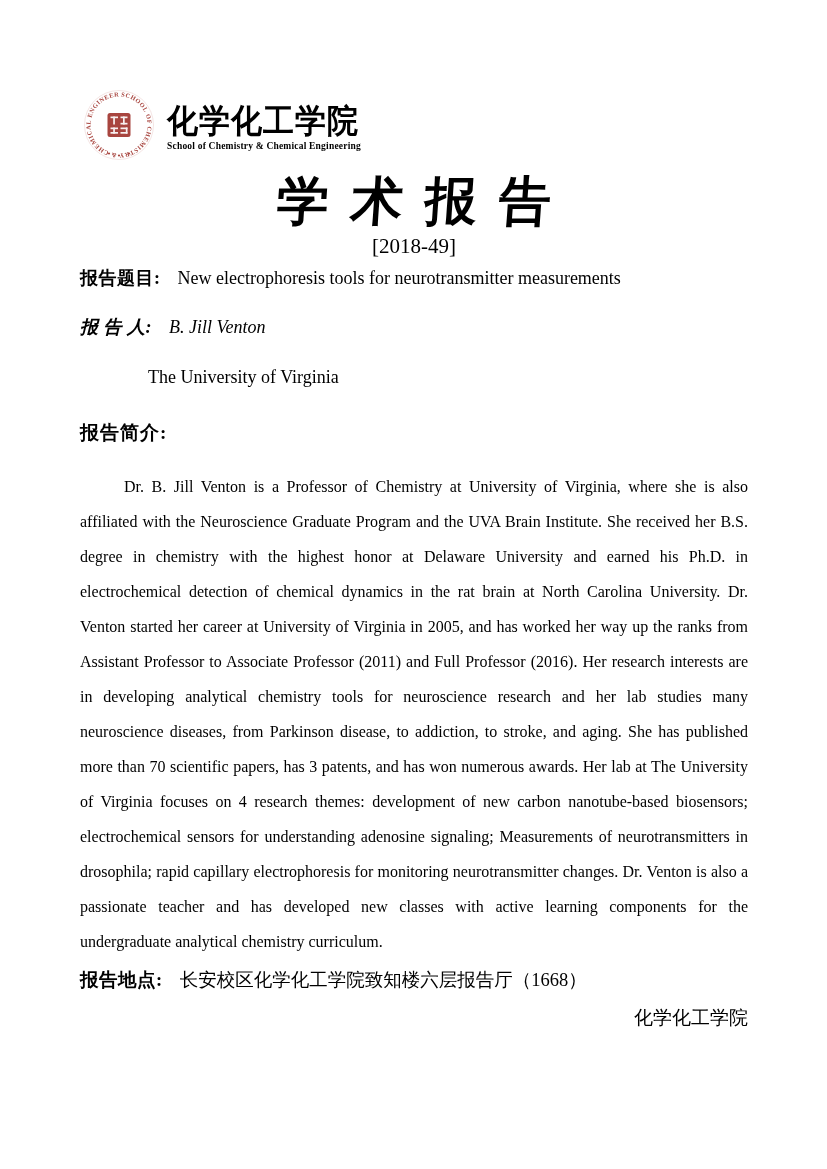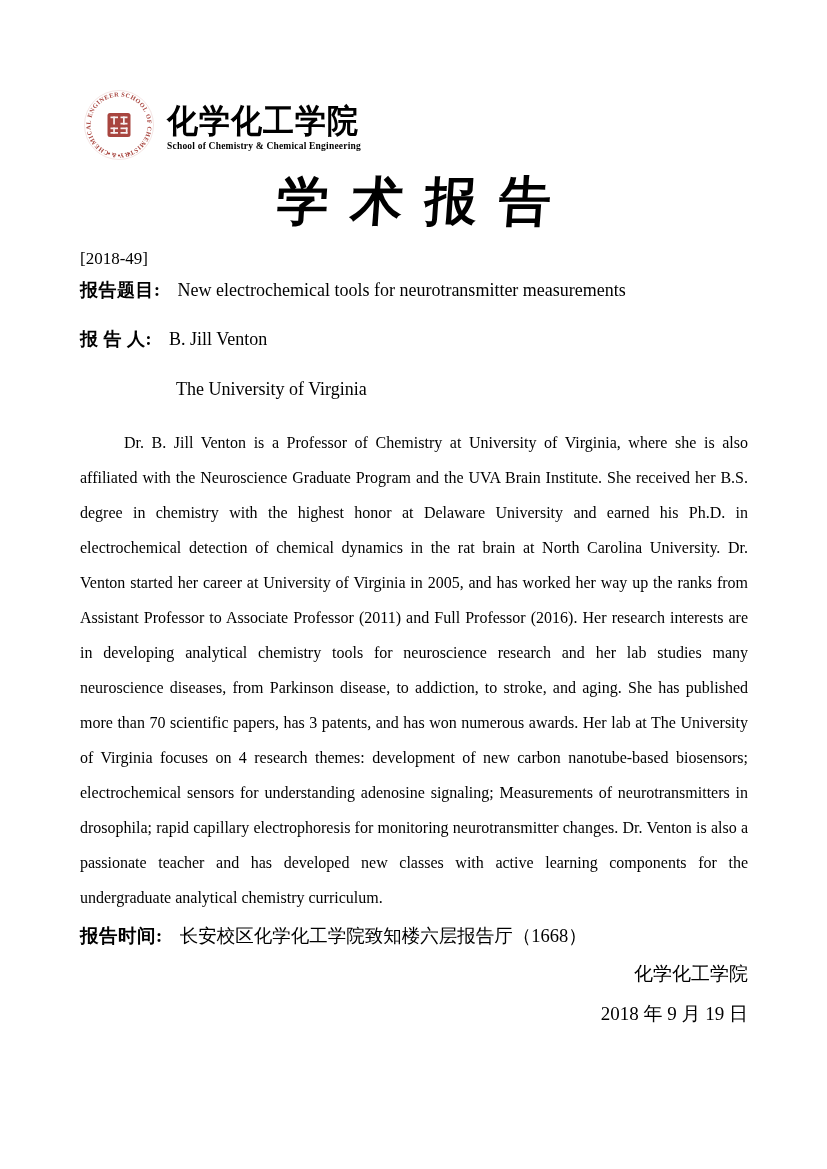--- a/index.html
+++ b/index.html
@@ -53,41 +53,40 @@
     text-align: center;
     font-size: 52px;
     font-weight: 900;
     line-height: 64px;
     letter-spacing: 22px;
     text-indent: 22px;
     transform: skewX(-4deg);
     white-space: nowrap;
   }
   .issue-number {
-    text-align: left;
-    font-size: 17px;
+    text-align: center;
+    font-size: 21px;
     line-height: 25px;
-    margin-top: 12px;
   }
 
   
   .meta-line {
     font-size: 18px;
     line-height: 29px;
   }
   .meta-line.topic   { margin-top: 5px; }
-  .meta-line.speaker { margin-top: 20px; }
+  .meta-line.speaker { margin-top: 20px; font-style: italic; }
   .label-cn {
     font-weight: 700;
     letter-spacing: 0.5px;
     margin-right: 17px;
   }
   .affiliation {
     margin-top: 21px;
-    margin-left: 96px;
+    margin-left: 68px;
     font-size: 18px;
     line-height: 29px;
   }
 
   
   .intro-label {
     margin-top: 25px;
     font-size: 19px;
     font-weight: 700;
     line-height: 31px;
@@ -159,36 +158,36 @@
       <div class="brand-cn">化学化工学院</div>
       <div class="brand-en">School of Chemistry &amp; Chemical Engineering</div>
     </div>
   </div>
 
   <div class="doc-title">学术报告</div>
 
   <div class="issue-number">[2018-49]</div>
 
   <div class="meta-line topic">
-    <span class="label-cn">报告题目:</span><span>New electrochemical tools for neurotransmitter measurements</span>
+    <span class="label-cn">报告题目:</span><span>New electrophoresis tools for neurotransmitter measurements</span>
   </div>
 
   <div class="meta-line speaker">
     <span class="label-cn">报 告 人:</span><span>B. Jill Venton</span>
   </div>
 
   <div class="affiliation">The University of Virginia</div>
 
+  <div class="intro-label">报告简介:</div>
 
   <div class="bio">Dr. B. Jill Venton is a Professor of Chemistry at University of Virginia, where she is also affiliated with the Neuroscience Graduate Program and the UVA Brain Institute.  She received her B.S. degree in chemistry with the highest honor at Delaware University and earned his Ph.D. in electrochemical detection of chemical dynamics in the rat brain at North Carolina University. Dr. Venton started her career at University of Virginia in 2005, and has worked her way up the ranks from Assistant Professor to Associate Professor (2011) and Full Professor (2016).  Her research interests are in developing analytical chemistry tools for neuroscience research and her lab studies many neuroscience diseases, from Parkinson disease, to addiction, to stroke, and aging.  She has published more than 70 scientific papers, has 3 patents, and has won numerous awards. Her lab at The University of Virginia focuses on 4 research themes: development of new carbon nanotube-based biosensors; electrochemical sensors for understanding adenosine signaling; Measurements of neurotransmitters in drosophila; rapid capillary electrophoresis for monitoring neurotransmitter changes. Dr. Venton is also a passionate teacher and has developed new classes with active learning components for the undergraduate analytical chemistry curriculum.</div>
 
   <div class="schedule">
     <div class="schedule-line">
-      <span class="label-cn">报告时间:</span><span>长安校区化学化工学院致知楼六层报告厅（1668）</span>
+      <span class="label-cn">报告地点:</span><span>长安校区化学化工学院致知楼六层报告厅（1668）</span>
     </div>
   </div>
 
   <div class="signature">
     <div>化学化工学院</div>
-    <div>2018 年 9 月 19 日</div>
   </div>
 
 </div>
 
 </body></html>

